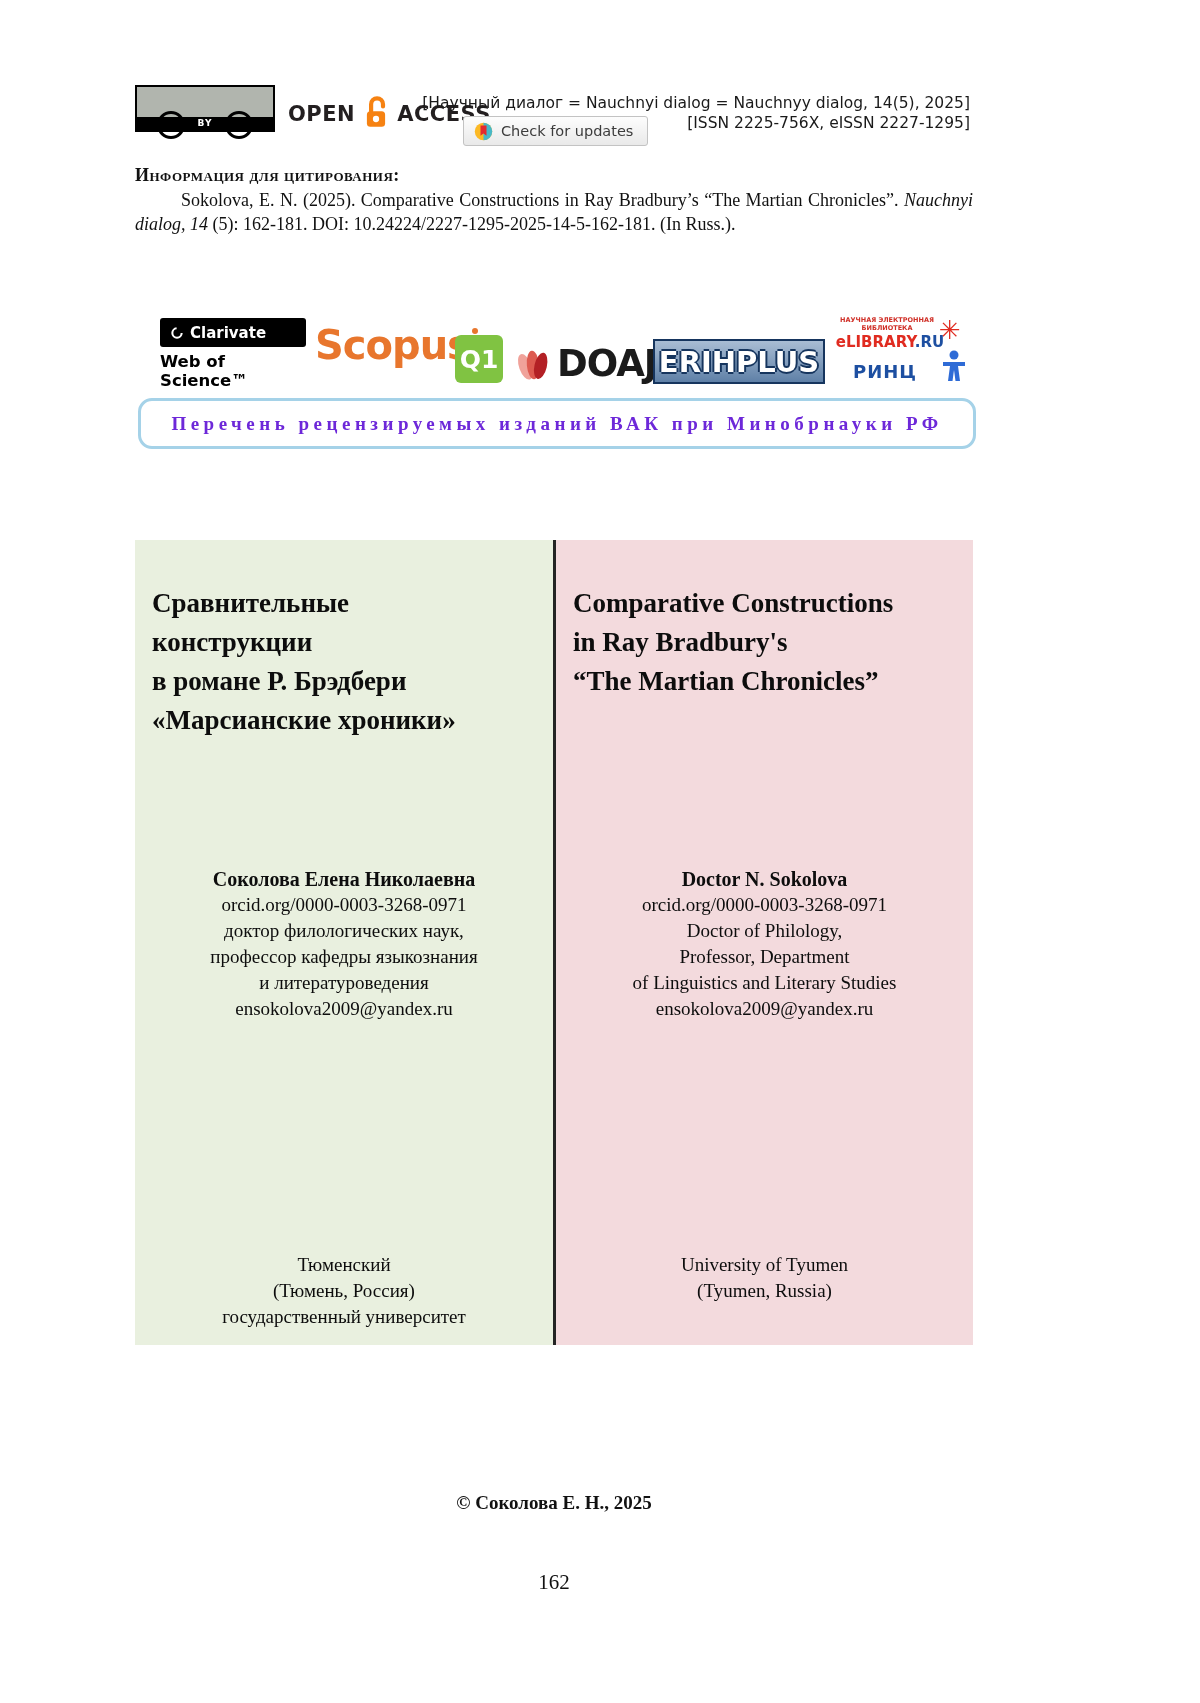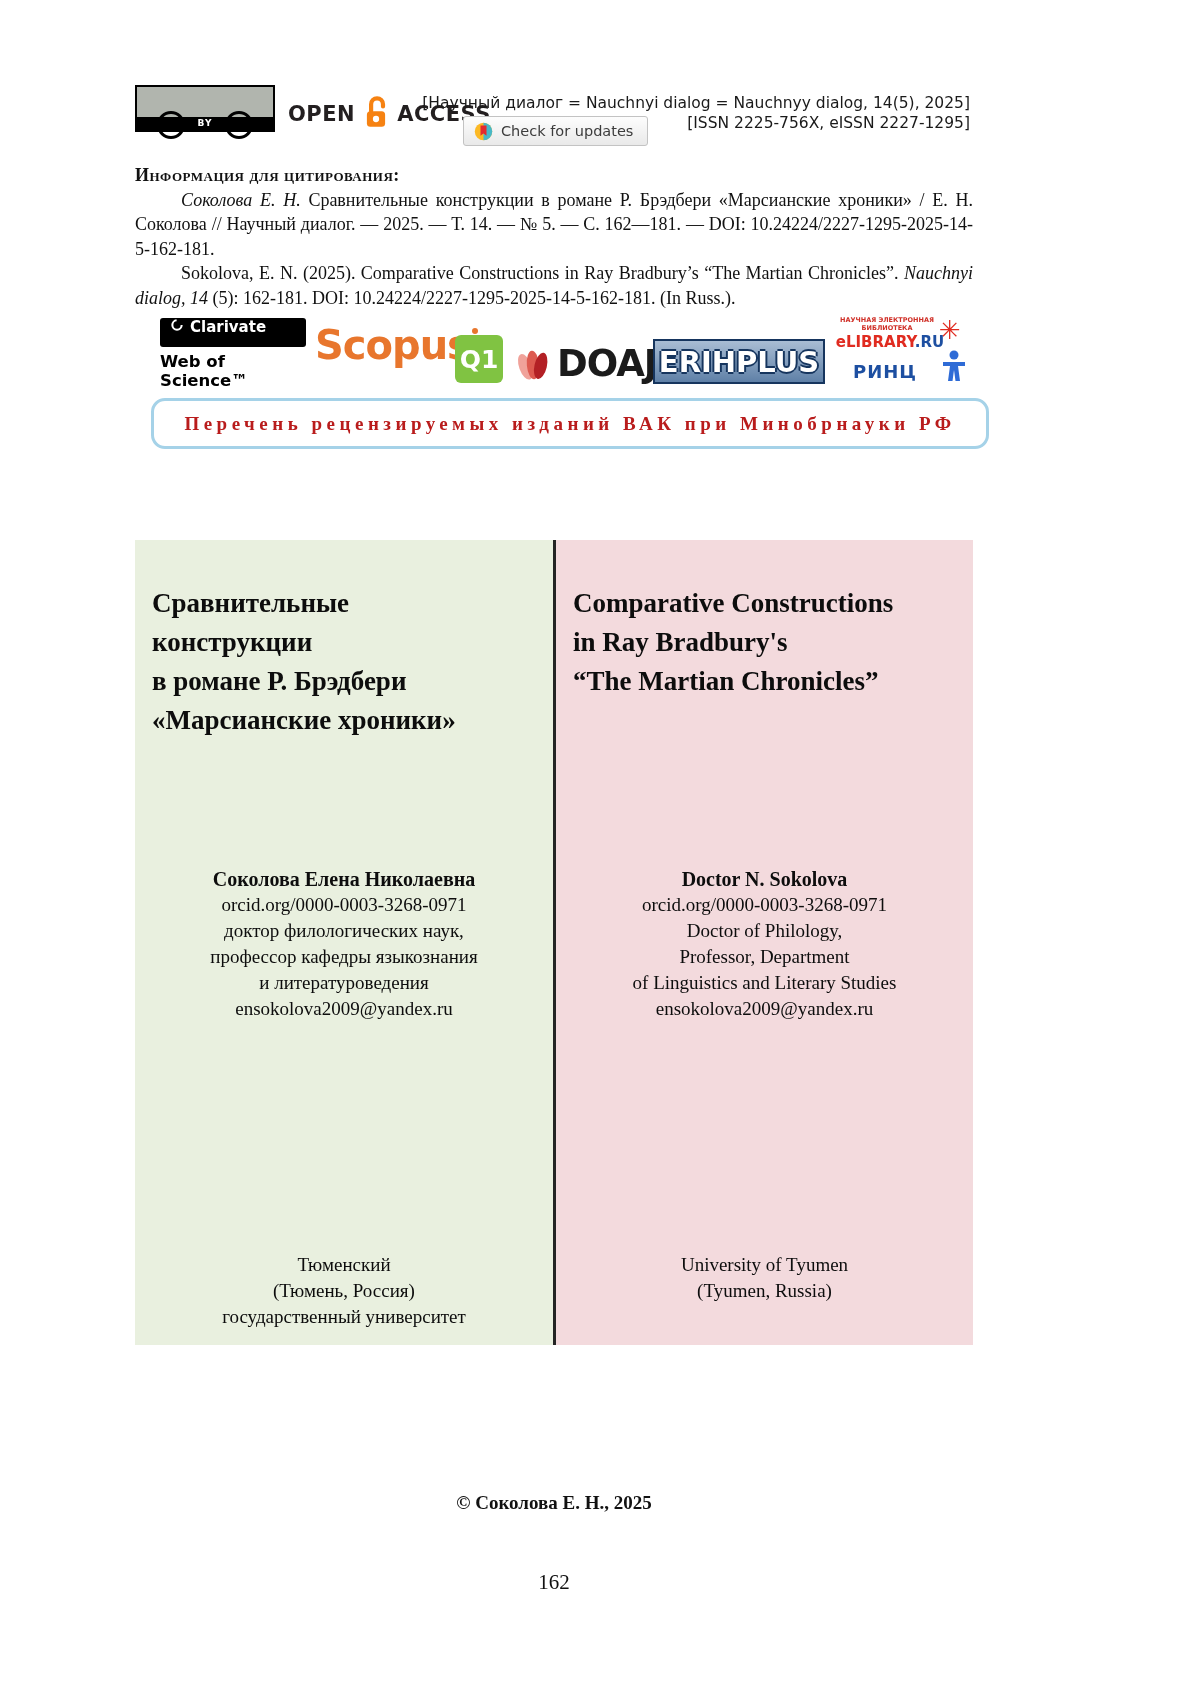--- a/index.html
+++ b/index.html
@@ -30,21 +30,21 @@
 
   
   .citation{position:absolute;left:135px;top:163px;width:838px;font-size:18px;line-height:24.5px;text-align:justify;}
   .citation h3{margin:0;font-size:18px;font-weight:bold;font-variant:small-caps;letter-spacing:.5px;}
   .citation p{margin:0;text-indent:46px;}
   .it{font-style:italic;}
 
   
   .logos{position:absolute;left:135px;top:315px;width:838px;height:80px;}
   .clarivate-box{position:absolute;left:25px;top:3px;width:146px;height:29px;background:#000;border-radius:3px;
-                 display:flex;gap:6px;padding-left:10px;box-sizing:border-box;
+                 display:flex;align-items:center;gap:6px;padding-left:10px;box-sizing:border-box;
                  color:#fff;font-family:"DejaVu Sans",sans-serif;font-weight:bold;font-size:15px;}
   .wos-text{position:absolute;left:25px;top:37px;width:146px;font-family:"DejaVu Sans",sans-serif;
             font-weight:bold;font-size:16.5px;color:#000;}
   .scopus-text{position:absolute;left:180px;top:10px;font-family:"DejaVu Sans",sans-serif;font-weight:bold;
                font-size:40px;color:#e8762d;letter-spacing:-1px;line-height:1;}
   .scopus-dot{display:inline-block;width:6px;height:6px;border-radius:50%;background:#e8762d;vertical-align:top;margin:3px 0 0 2px;}
   .q1-badge{position:absolute;left:320px;top:20px;width:48px;height:48px;background:#80c342;border-radius:6px;
             display:flex;align-items:center;justify-content:center;color:#fff;
             font-family:"DejaVu Sans",sans-serif;font-weight:bold;font-size:25px;}
   .doaj{position:absolute;left:378px;top:26px;display:flex;align-items:center;gap:2px;}
@@ -58,23 +58,23 @@
   .elib-small{position:absolute;left:0;top:0;width:104px;font-size:6.5px;line-height:7.5px;color:#d03028;
               text-align:center;font-weight:bold;}
   .elib-main{position:absolute;left:0;top:17px;width:110px;text-align:center;font-weight:bold;font-size:15px;line-height:16px;}
   .elib-red{color:#e02b20;}
   .elib-blue{color:#1d4fa1;}
   .rinc-text{position:absolute;left:18px;top:44px;font-weight:bold;font-size:18px;color:#1d4fa1;letter-spacing:1px;}
   .elib-star{position:absolute;left:104px;top:0px;font-size:26px;line-height:26px;color:#e02b20;}
   .rinc-person{position:absolute;left:106px;top:32px;}
 
   
-  .vak-box{position:absolute;left:151px;top:398px;width:838px;height:51px;box-sizing:border-box;
+  .vak-box{position:absolute;left:138px;top:398px;width:838px;height:51px;box-sizing:border-box;
            border:3px solid #a5d2e8;border-radius:14px;display:flex;align-items:center;justify-content:center;
-           font-weight:bold;font-size:19px;letter-spacing:4.5px;color:#b91c1c;text-align:center;}
+           font-weight:bold;font-size:19px;letter-spacing:4.5px;color:#6d28d9;text-align:center;}
 
   
   .cols{position:absolute;left:135px;top:540px;width:838px;height:805px;}
   .col{position:absolute;top:0;height:100%;box-sizing:border-box;}
   .col-left{left:0;width:418px;background:#e9f0df;}
   .col-right{left:421px;width:417px;background:#f3dadd;}
   .col-divider{position:absolute;left:418px;top:0;width:3px;height:100%;background:#242424;}
   .col-title{position:absolute;left:17px;right:10px;top:44px;font-weight:bold;font-size:27px;line-height:39px;color:#0d0d0d;}
   .author-block{position:absolute;left:0;right:0;top:326px;text-align:center;font-size:19px;line-height:26px;color:#0d0d0d;}
   .author-name{font-weight:bold;font-size:20px;}
@@ -125,21 +125,20 @@
         <circle cx="12" cy="12" r="11" fill="#fcb924"></circle>
         <path d="M12 1 a11 11 0 0 1 0 22 z" fill="#46b8c8"></path>
         <path d="M8.2 4.5 h7.6 v13 l-3.8-3 -3.8 3 z" fill="#e3292e"></path>
       </svg>
     </span>
     <span>Check for updates</span>
   </div>
 
   <div class="citation">
     <h3>Информация для цитирования:</h3>
-    <p><span class="it">Соколова Е. Н.</span><span> Сравнительные конструкции в романе Р. Брэдбери «Марсианские хроники» / Е. Н. Соколова // Научный диалог. — 2025. — Т. 14. — № 5. — С. 162—181. — DOI: 10.24224/2227-1295-2025-14-5-162-181.</span></p>
     <p><span>Sokolova, E. N. (2025). Comparative Constructions in Ray Bradbury’s “The Martian Chronicles”. </span><span class="it">Nauchnyi dialog, 14</span><span> (5): 162-181. DOI: 10.24224/2227-1295-2025-14-5-162-181. (In Russ.).</span></p>
   </div>
 
   <div class="logos">
     <div class="clarivate-box">
       <span style="display:inline-flex;">
         <svg width="14" height="14" viewBox="0 0 24 24">
           <circle cx="12" cy="12" r="8" fill="none" stroke="#fff" stroke-width="3.5" stroke-dasharray="36 14"></circle>
         </svg>
       </span>

